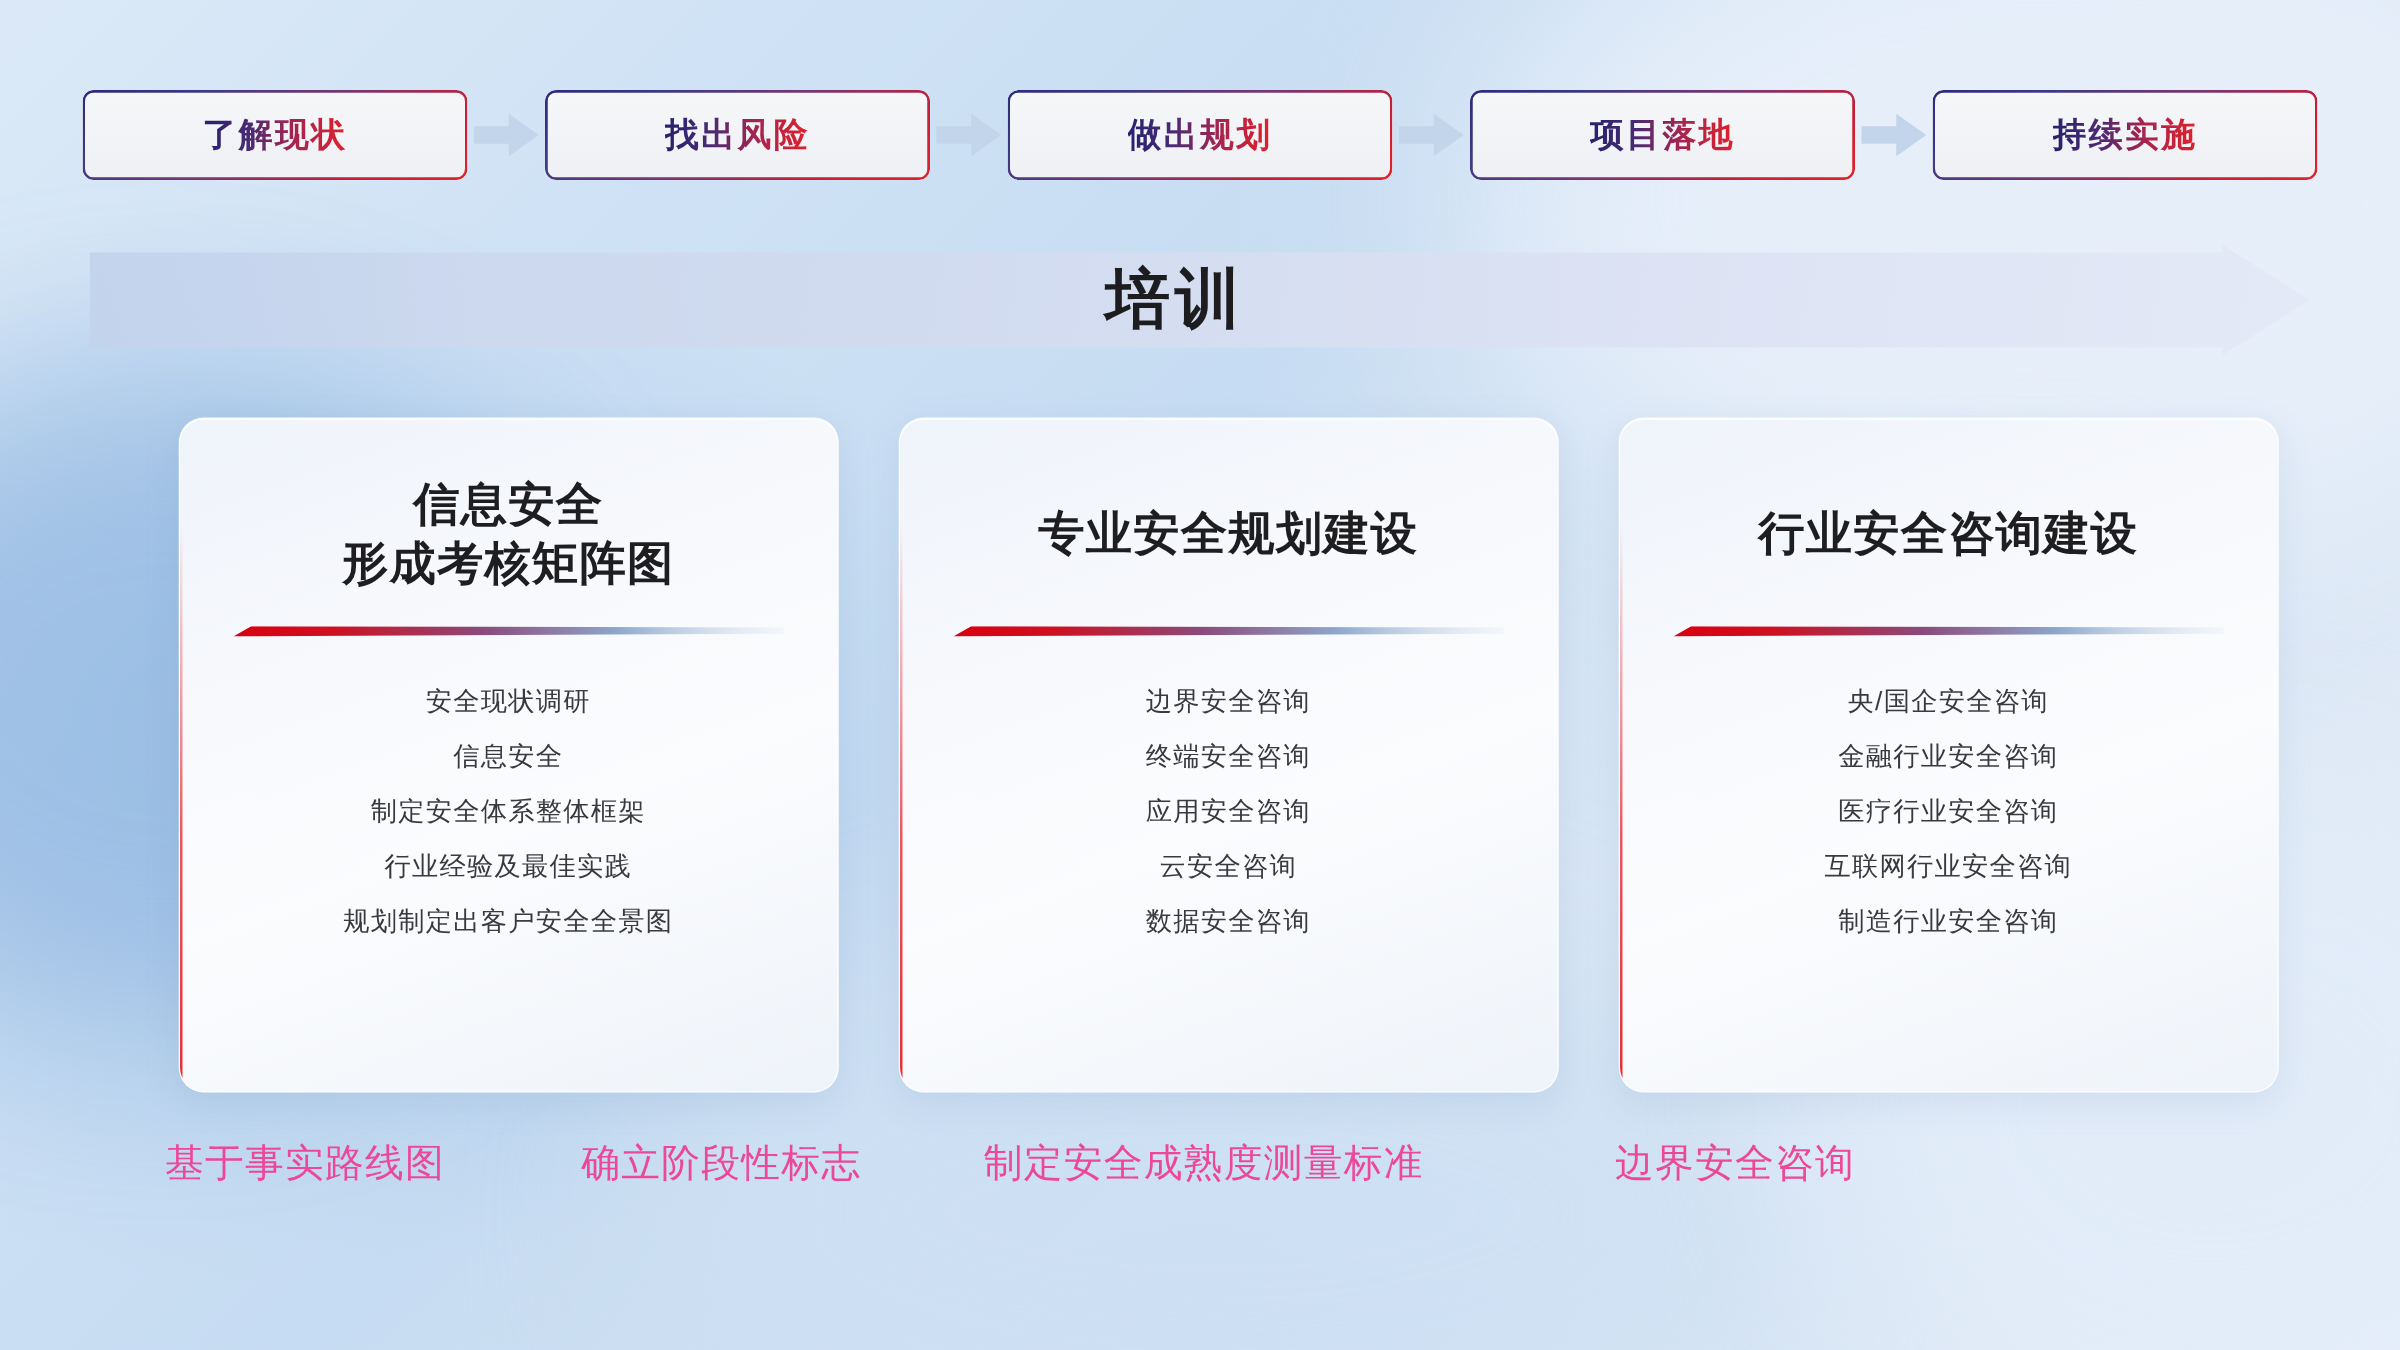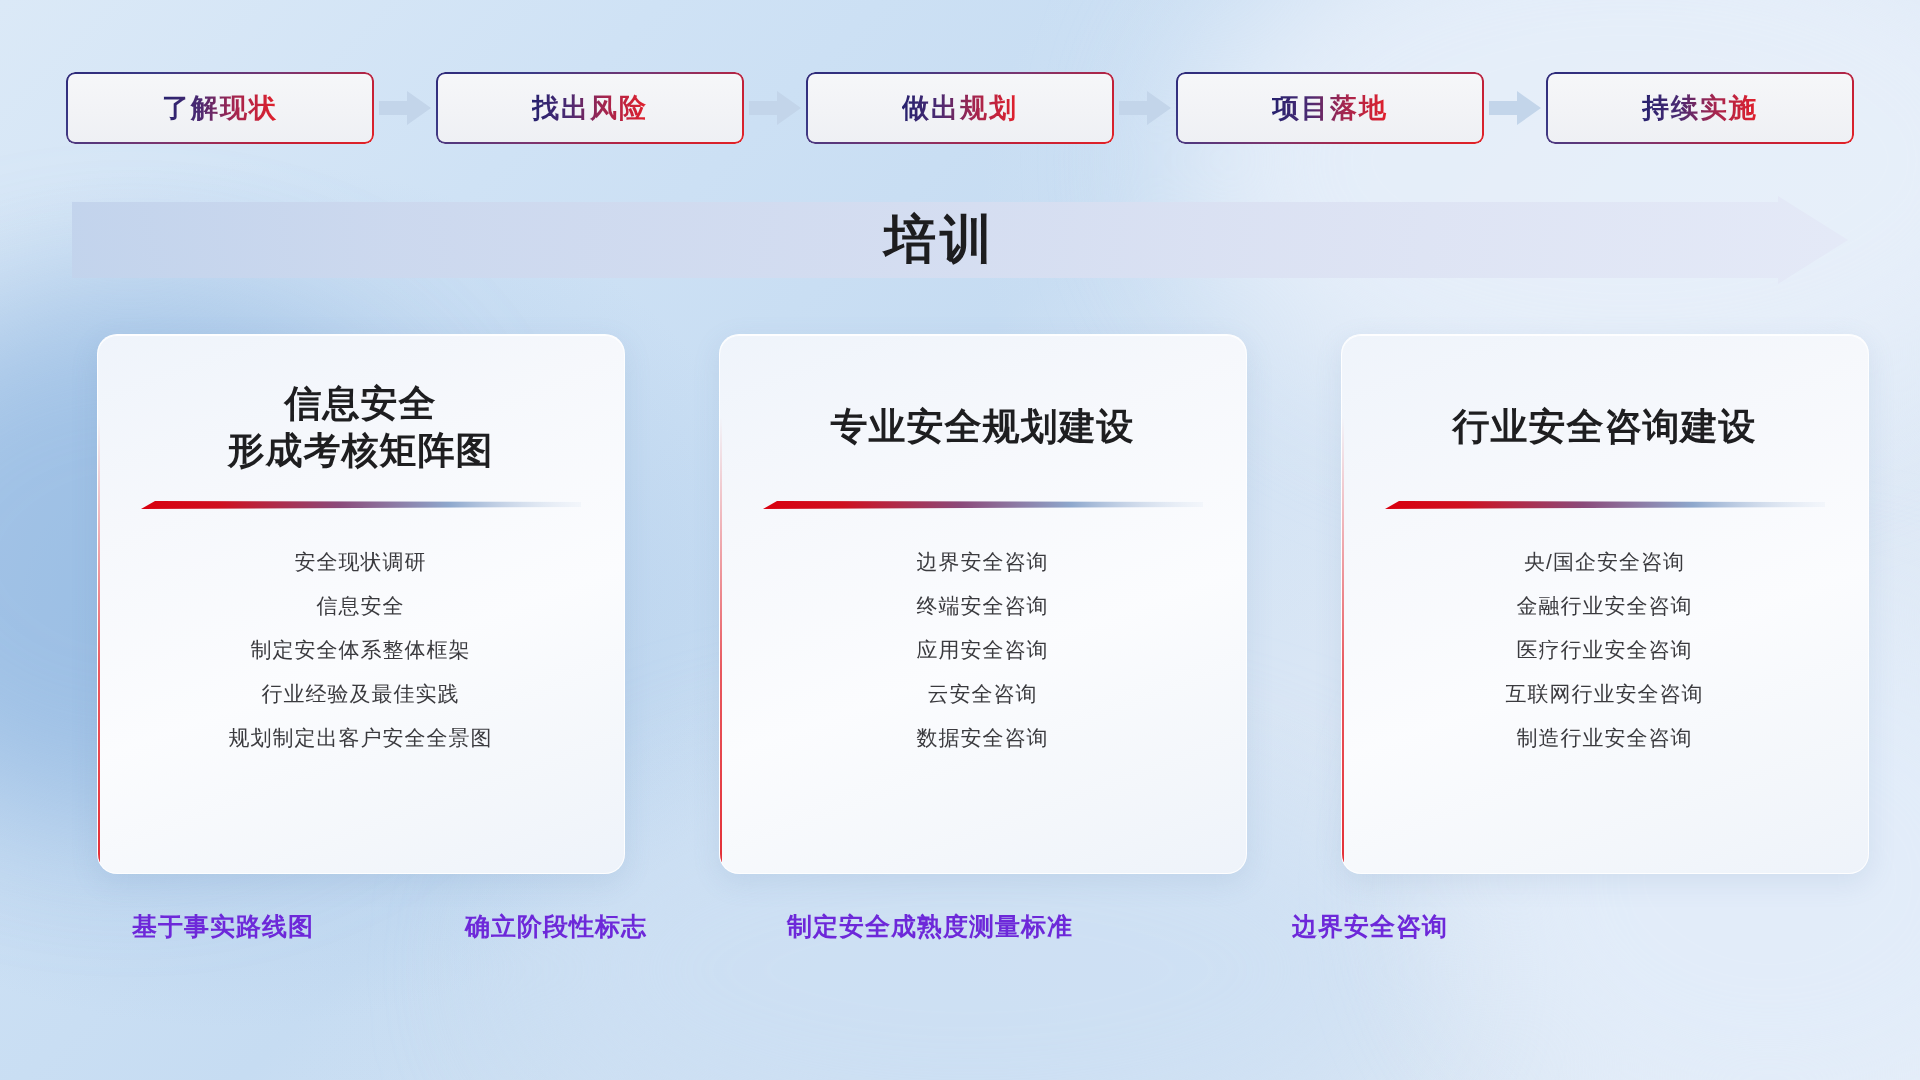--- a/index.html
+++ b/index.html
@@ -78,21 +78,21 @@
   .banner-title {
     position: absolute; inset: 0;
     display: flex; align-items: center; justify-content: center;
     font-size: 52px; font-weight: 700; color: #1d1d1f; letter-spacing: 4px;
     padding-right: 40px;
   }
 
   
   .cards {
     position: absolute; left: 0; top: 334px; width: 1920px;
-    display: flex; justify-content: center; gap: 94px; padding-left: 45px;
+    display: flex; justify-content: center; gap: 48px; padding-left: 45px;
   }
   .card {
     position: relative;
     width: 528px; height: 540px;
     border-radius: 20px;
     background: linear-gradient(160deg, #eff4fb 0%, #f6f8fc 28%, #fbfcfe 58%, #f4f7fb 82%, #eef3fa 100%);
     border: 1px solid rgba(255,255,255,0.85);
     box-shadow: 0 8px 28px rgba(100,135,180,0.14), inset 0 1px 0 rgba(255,255,255,0.9);
     padding: 44px 30px 28px 30px;
     display: flex; flex-direction: column; align-items: center;
@@ -125,21 +125,21 @@
     font-size: 21px; color: #3a3a3e; letter-spacing: 1px;
     line-height: 1.72; white-space: nowrap;
   }
 
   
   .foot {
     position: absolute; left: 0; top: 910px; width: 1920px; height: 50px;
   }
   .foot-item {
     position: absolute;
-    font-size: 25px; font-weight: 700; color: #6d28d9; letter-spacing: 1px;
+    font-size: 31px; font-weight: 400; color: #ec4899; letter-spacing: 1px;
     white-space: nowrap;
   }
   .f0 { left: 132px; }
   .f1 { left: 465px; }
   .f2 { left: 787px; text-align: right; }
   .f3 { left: 1292px; }
 </style>
 </head>
 <body>
 

